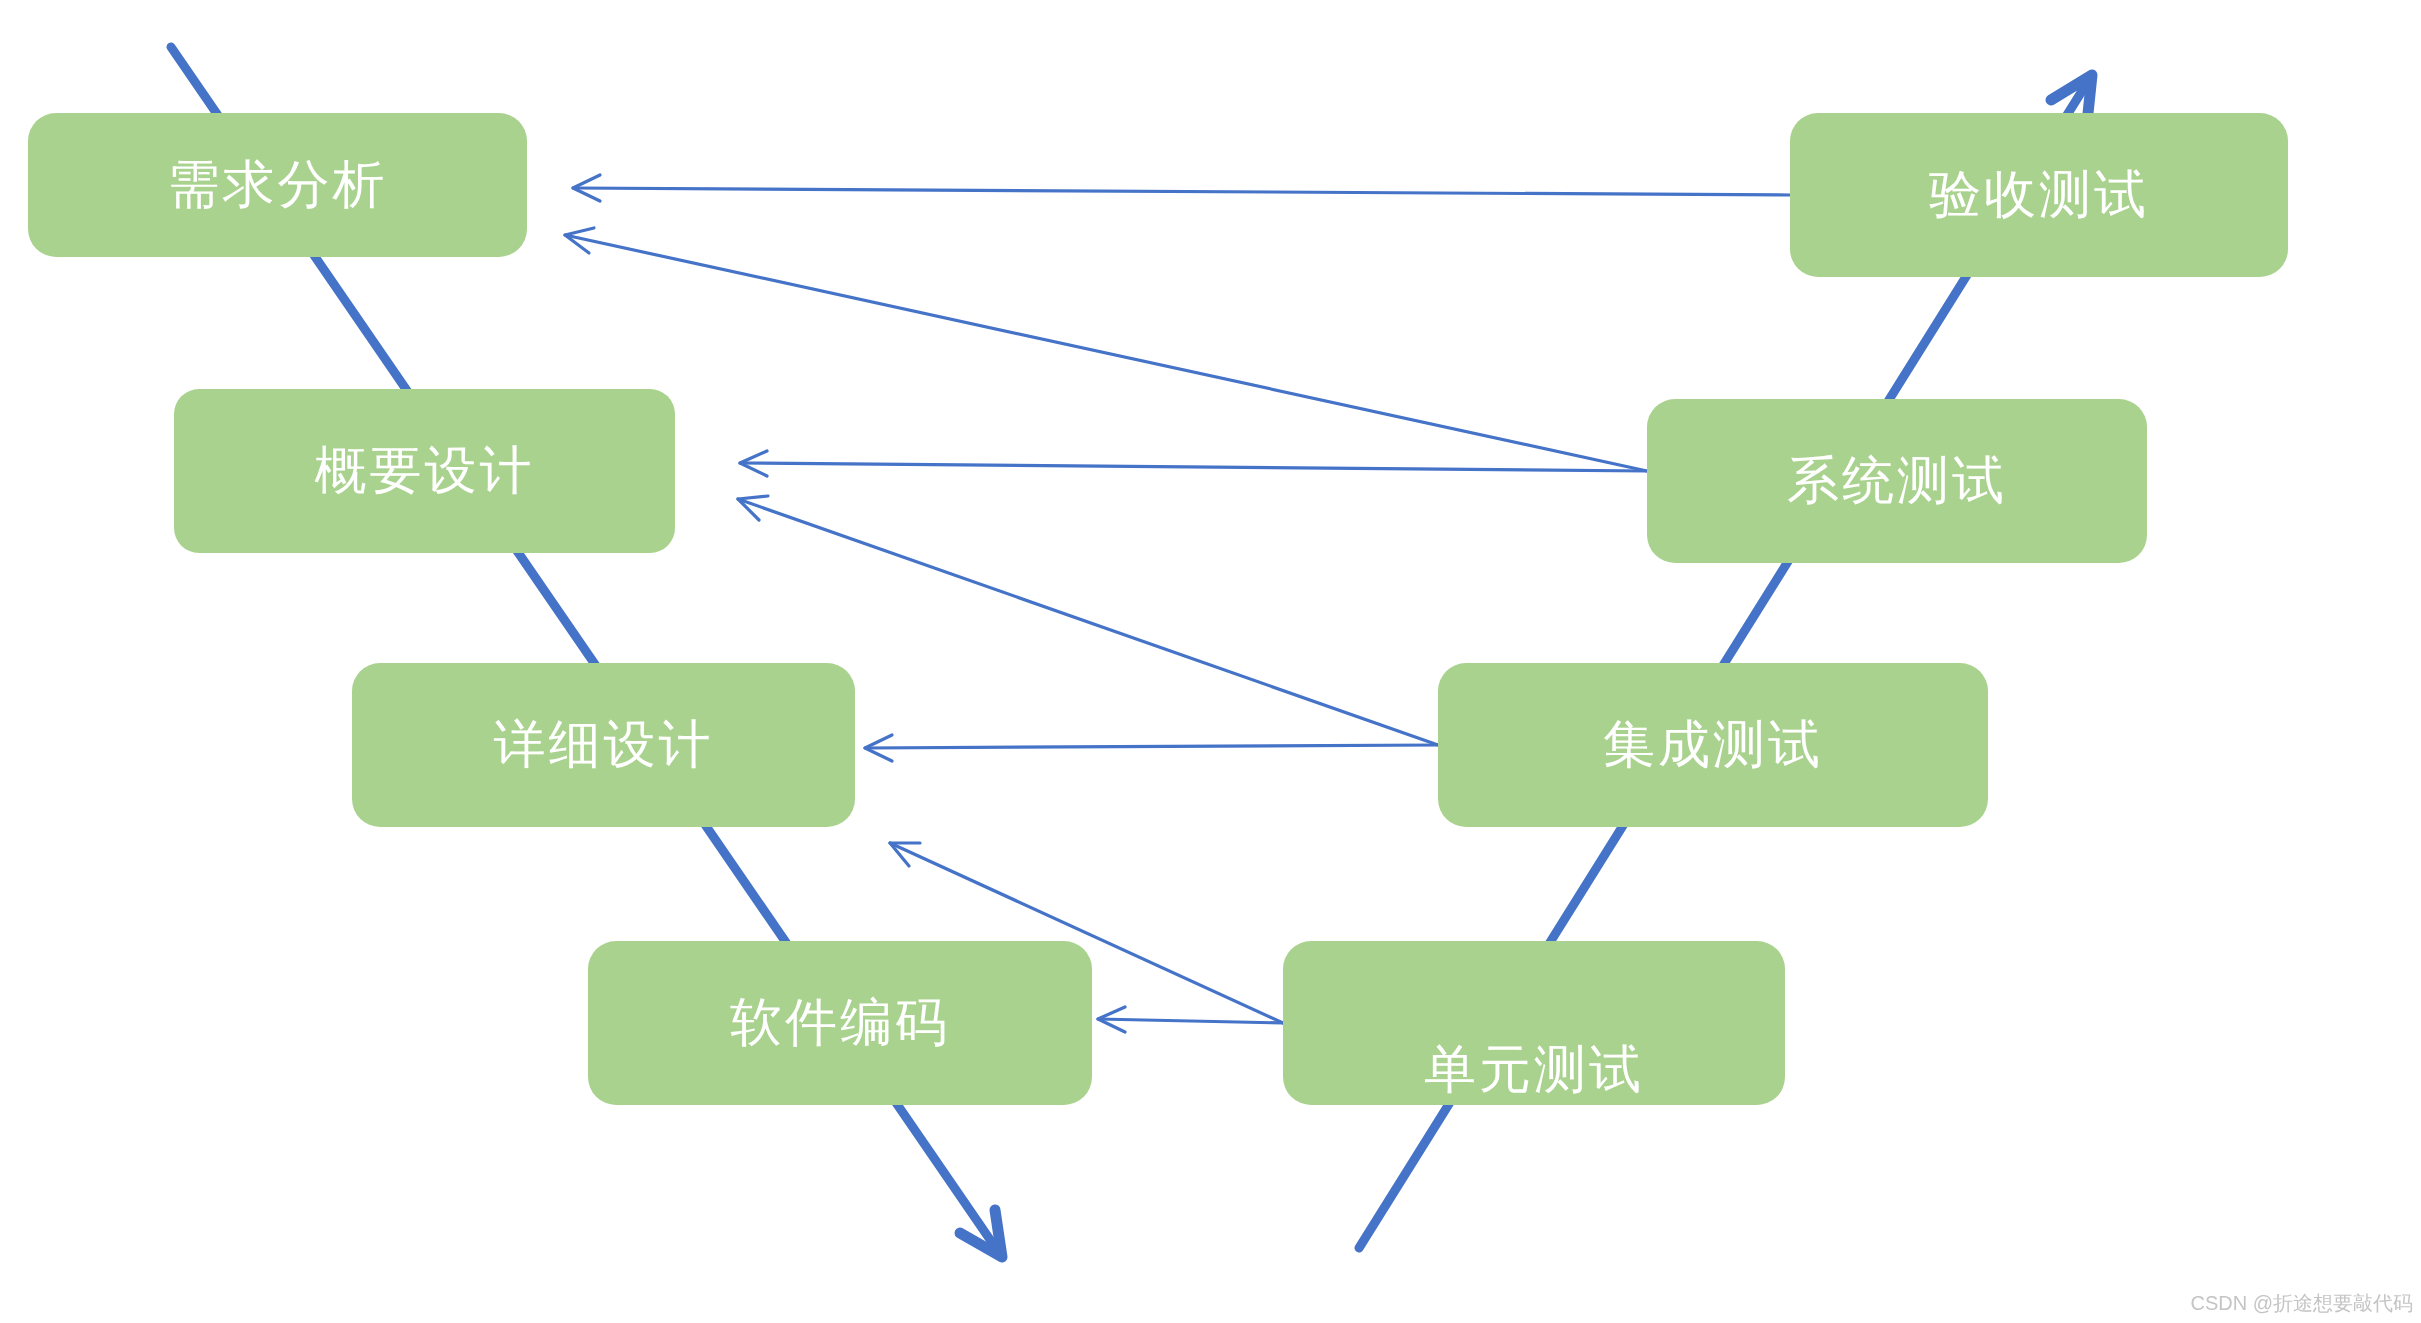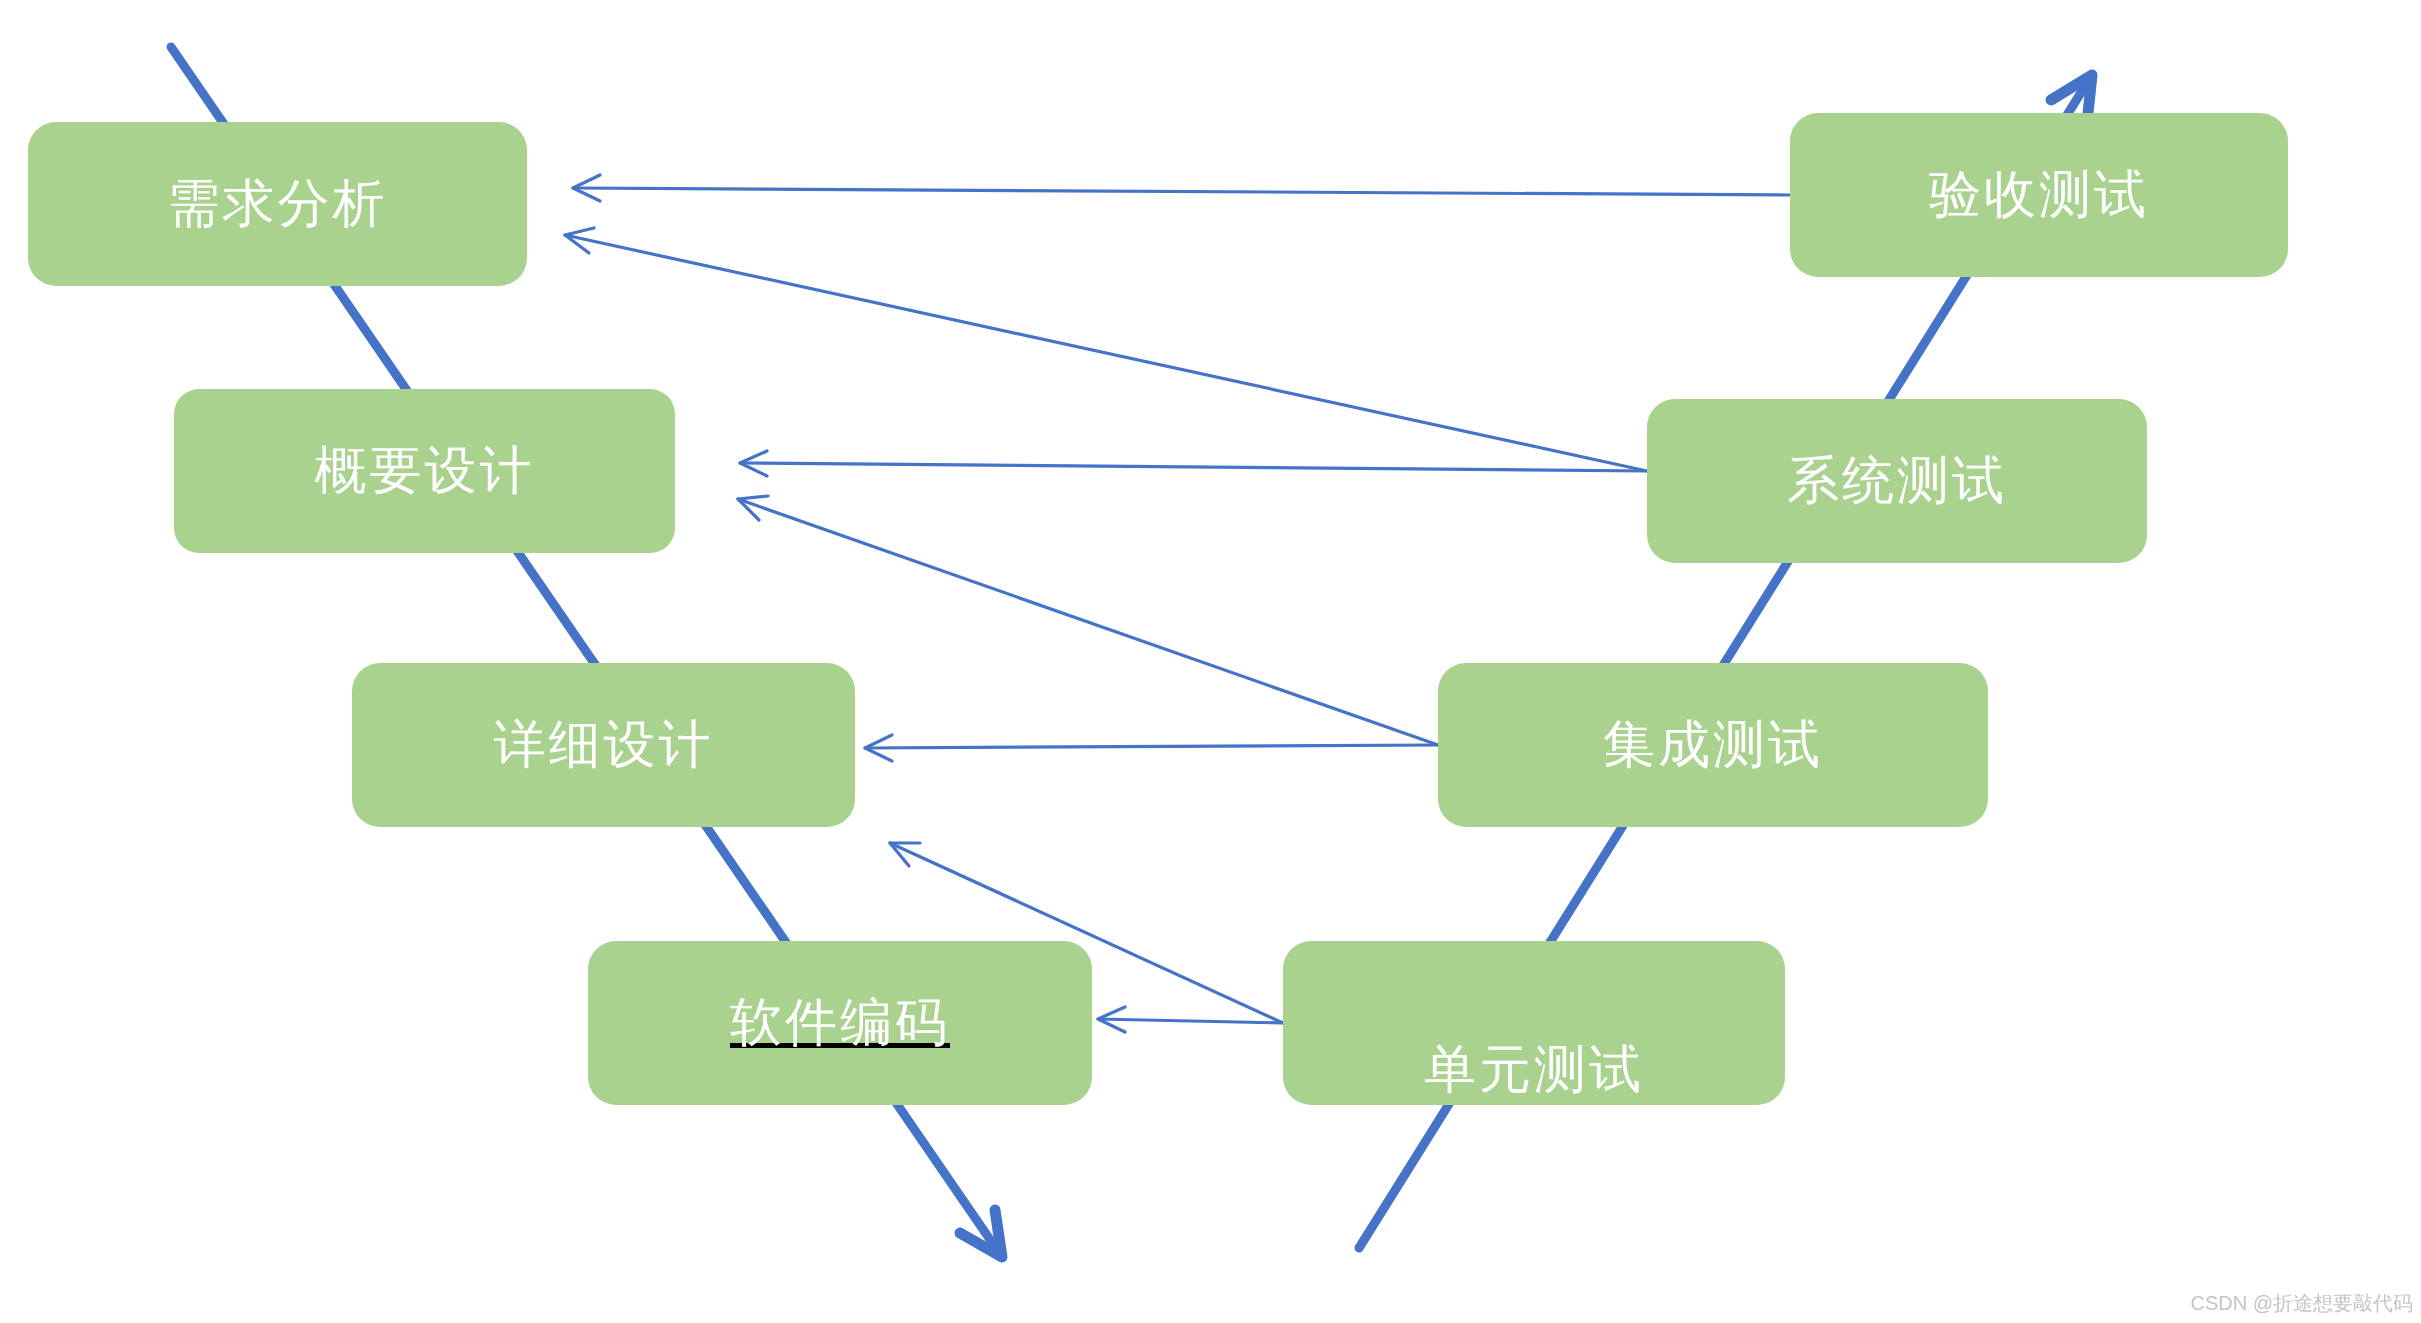--- a/index.html
+++ b/index.html
@@ -74,30 +74,30 @@
         <line x1="1283" y1="1023" x2="890" y2="843"></line>
         <polyline points="909,866 890,843 920,843"></polyline>
       </g>
       <g>
         <line x1="1283" y1="1023" x2="1098" y2="1019"></line>
         <polyline points="1125,1032 1098,1019 1125,1007"></polyline>
       </g>
     </g>
   </svg>
 
-  <div class="node" style="left:28px;top:113px;width:499px;height:164px;margin-top:9px;">
+  <div class="node" style="left:28px;top:113px;width:499px;height:144px;">
     <span class="node-label">需求分析</span>
   </div>
   <div class="node" style="left:174px;top:389px;width:501px;height:164px;border-radius:25px;">
     <span class="node-label">概要设计</span>
   </div>
   <div class="node" style="left:352px;top:663px;width:503px;height:164px;">
     <span class="node-label">详细设计</span>
   </div>
-  <div class="node" style="left:588px;top:941px;width:504px;height:164px;text-decoration:underline;">
+  <div class="node" style="left:588px;top:941px;width:504px;height:164px;">
     <span class="node-label">软件编码</span>
   </div>
 
   <div class="node" style="left:1790px;top:113px;width:498px;height:164px;">
     <span class="node-label">验收测试</span>
   </div>
   <div class="node" style="left:1647px;top:399px;width:500px;height:164px;">
     <span class="node-label">系统测试</span>
   </div>
   <div class="node" style="left:1438px;top:663px;width:550px;height:164px;">

